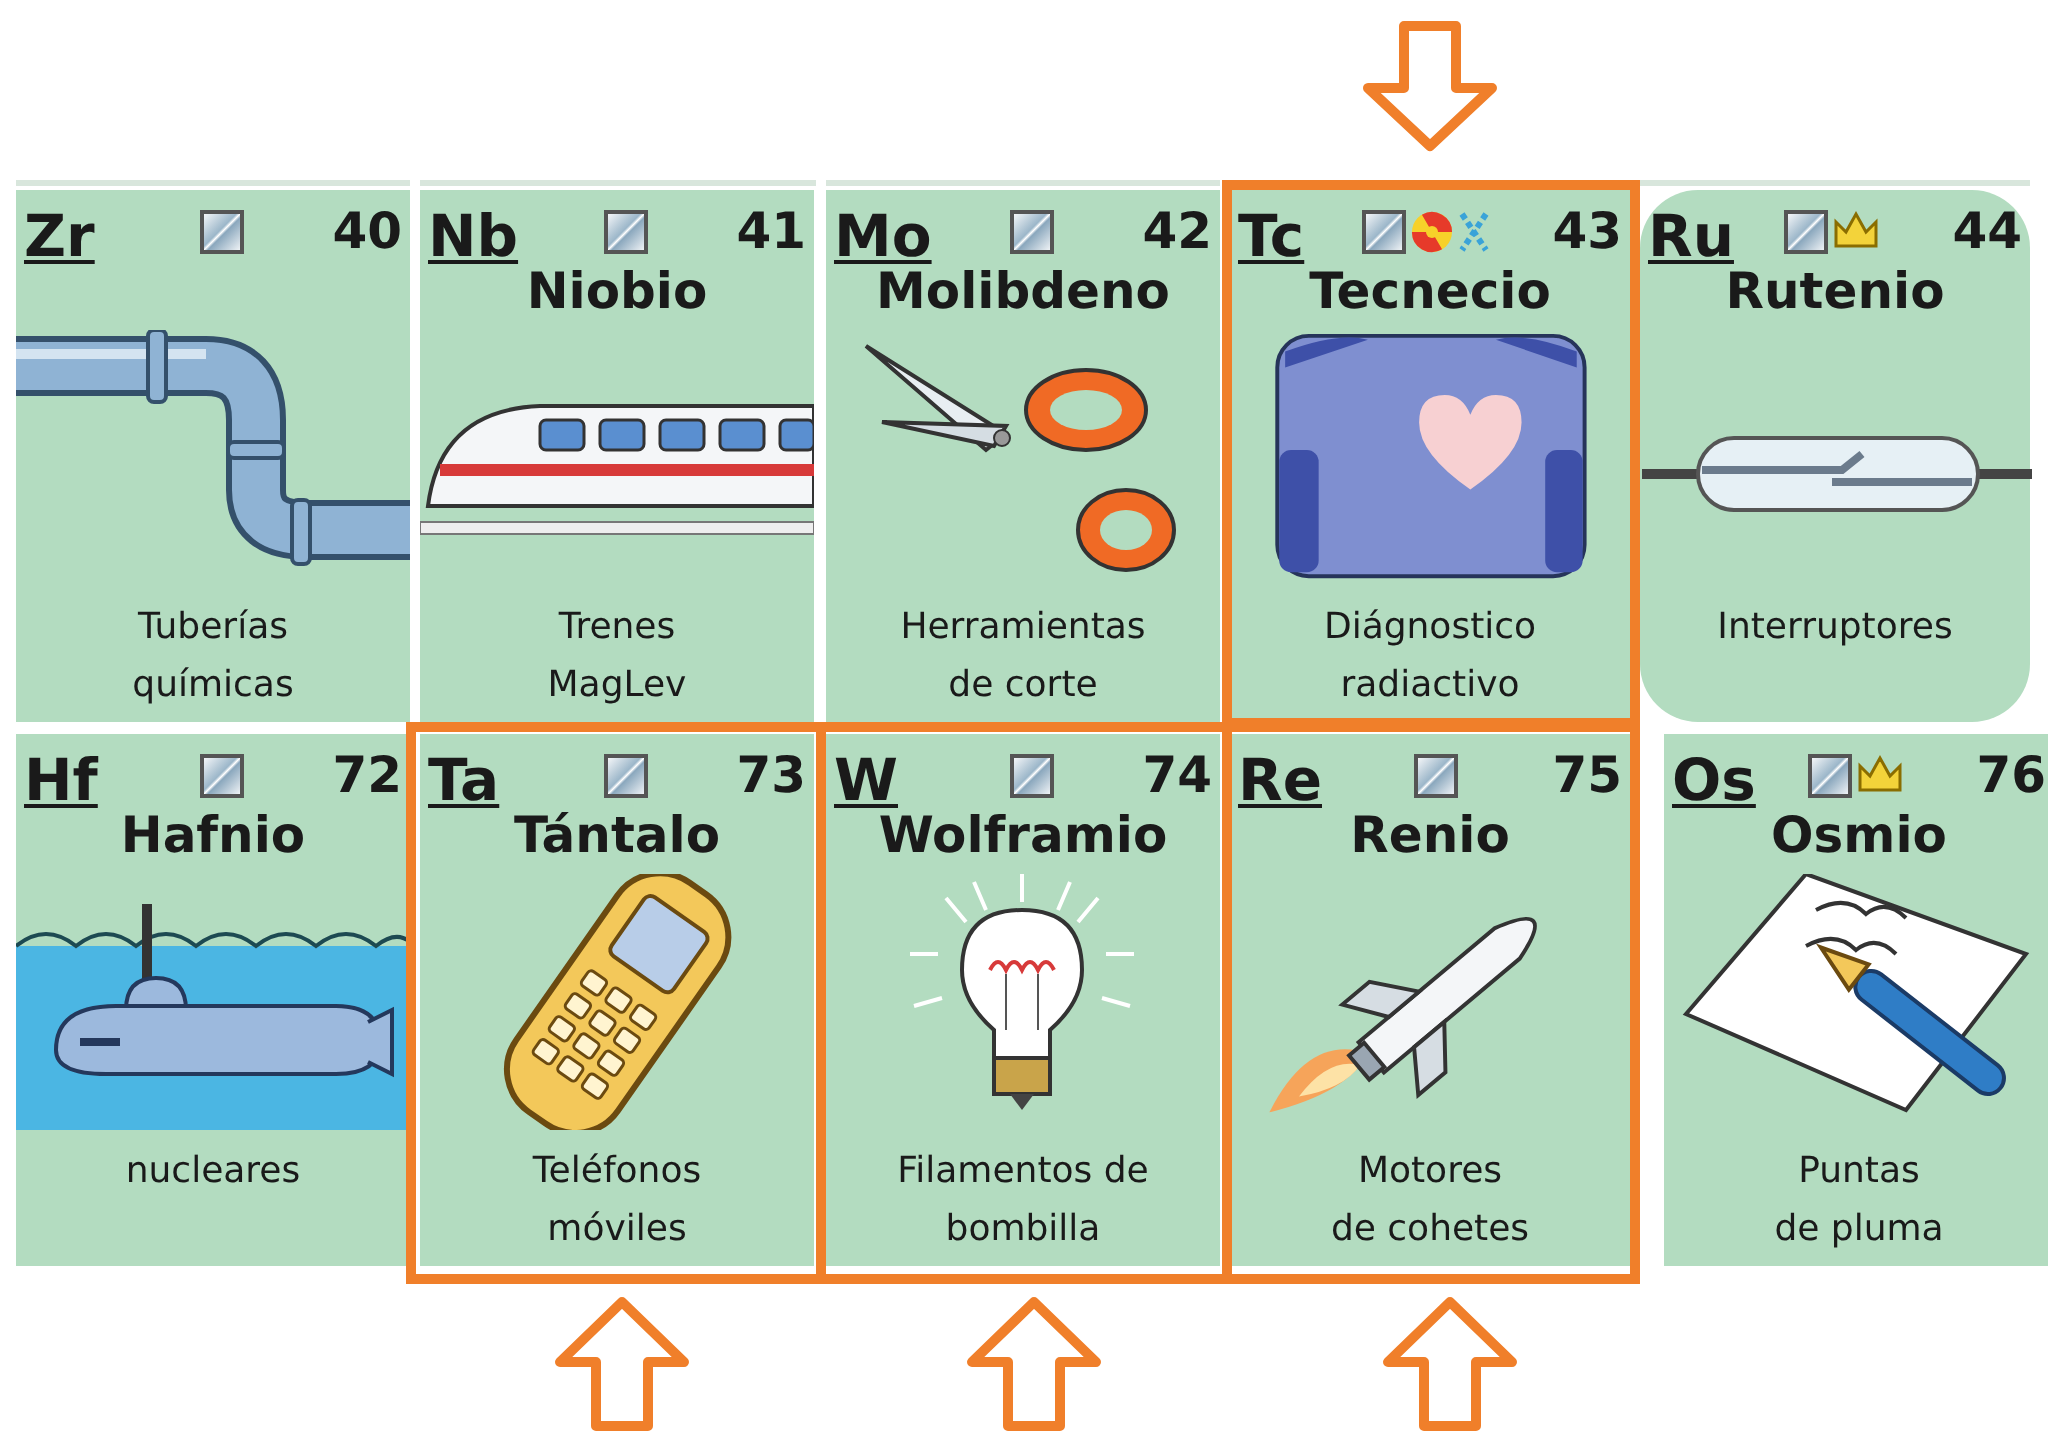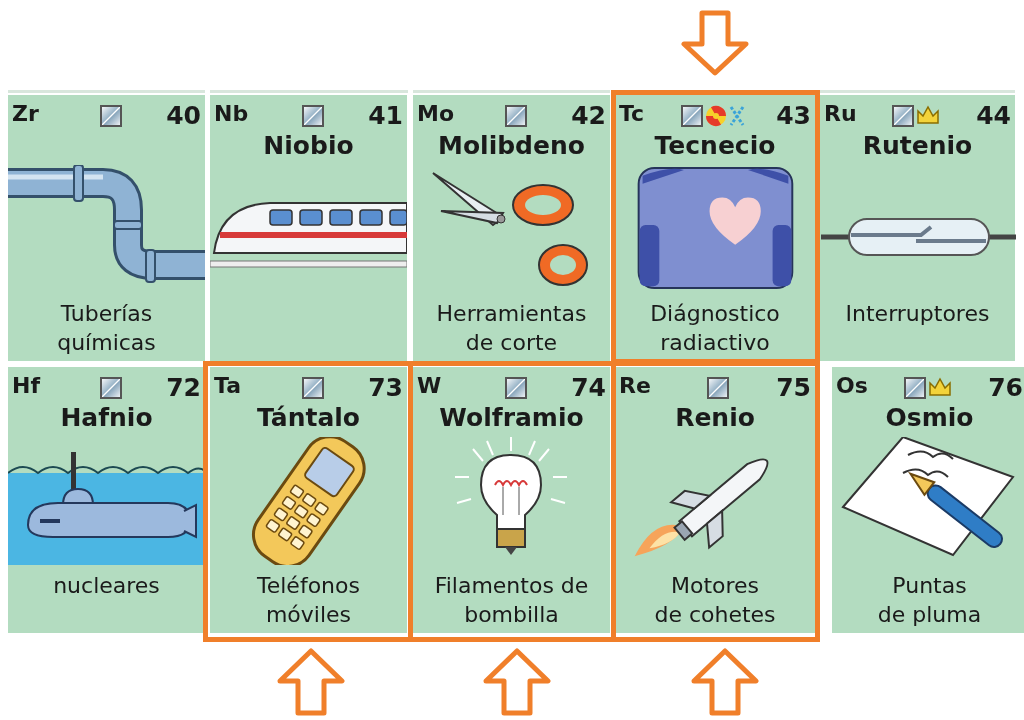--- a/index.html
+++ b/index.html
@@ -1,24 +1,24 @@
 <!DOCTYPE html>
 <html><head>
 <meta charset="utf-8">
 <style>
   html,body{margin:0;padding:0;background:#ffffff;}
   body{width:1024px;height:720px;position:relative;overflow:hidden;font-family:"DejaVu Sans",sans-serif;color:#1a1a1a;}
   .topline{position:absolute;top:90px;height:3px;background:#d8e6dc;}
   .cell{position:absolute;width:197px;height:266px;background:#b3dcc0;box-sizing:border-box;}
-  .sym{position:absolute;left:4px;top:6px;font-size:22px;font-weight:bold;}
+  .sym{position:absolute;left:4px;top:6px;font-size:29px;font-weight:bold;text-decoration:underline;}
   .num{position:absolute;right:4px;top:6px;font-size:25px;font-weight:bold;}
   .icons{position:absolute;left:92px;top:10px;display:flex;gap:2px;align-items:center;}
   .solid{width:22px;height:22px;box-sizing:border-box;border:2px solid #555;background:linear-gradient(135deg,#f4f6f8 0%,#9bb6c9 45%,#ffffff 50%,#8aa7bd 55%,#eef2f5 100%);}
   .name{position:absolute;left:0;right:0;top:36px;text-align:center;font-size:25px;font-weight:bold;}
-  .use{position:absolute;left:0;right:0;top:204px;text-align:center;font-size:22px;line-height:29px;}
+  .use{position:absolute;left:0;right:0;top:204px;text-align:center;font-size:18px;line-height:29px;}
   .art{position:absolute;left:0;top:70px;width:197px;height:128px;}
   .hl{position:absolute;border:5px solid #f07f2a;box-sizing:border-box;}
   .arrow{position:absolute;}
 </style>
 </head>
 <body>
 
 <div class="topline" style="left:8px;width:197px;"></div>
 <div class="topline" style="left:210px;width:198px;"></div>
 <div class="topline" style="left:413px;width:197px;"></div>
@@ -56,20 +56,24 @@
     <path d="M10 70 H197" stroke="#d73a3a" stroke-width="6"></path>
     <g fill="#5a8fd0" stroke="#333" stroke-width="1.5">
       <rect x="60" y="45" width="22" height="15" rx="3"></rect>
         <rect x="90" y="45" width="22" height="15" rx="3"></rect>
       <rect x="120" y="45" width="22" height="15" rx="3"></rect>
         <rect x="150" y="45" width="22" height="15" rx="3"></rect>
         <rect x="180" y="45" width="17" height="15" rx="3"></rect>
     </g>
     <rect x="0" y="96" width="197" height="6" fill="#eee" stroke="#777" stroke-width="1"></rect>
   </svg>
+  <div class="use">
+      <div>Trenes</div>
+      <div>MagLev</div>
+    </div>
 </div>
 
 <div class="cell" style="left:413px;top:95px;">
   <span class="sym">Mo</span>
   <span class="icons">
       <span class="solid"></span>
     </span>
   <span class="num">42</span>
   <div class="name">Molibdeno</div>
   <svg class="art" viewBox="0 0 197 128">
@@ -108,21 +112,21 @@
     <rect x="25" y="60" width="20" height="62" rx="6" fill="#3e50a8"></rect>
     <rect x="160" y="60" width="19" height="62" rx="6" fill="#3e50a8"></rect>
     <path d="M122 80 Q96 62 96 46 Q96 32 109 32 Q118 32 122 42 Q126 32 135 32 Q148 32 148 46 Q148 62 122 80 Z" fill="#f7d0d2"></path>
   </svg>
   <div class="use">
       <div>Diágnostico</div>
       <div>radiactivo</div>
     </div>
 </div>
 
-<div class="cell" style="left:820px;top:95px;width:195px;">
+<div class="cell" style="left:820px;top:95px;width:195px;border-radius:29px;">
   <span class="sym">Ru</span>
   <span class="icons" style="left:72px;">
     <span class="solid"></span>
     <svg width="24" height="22" viewBox="0 0 24 22">
         <path d="M2 18 L2 6 L7 11 L12 2 L17 11 L22 6 L22 18 Z" fill="#f3d33a" stroke="#8a6d00" stroke-width="1.5"></path>
       </svg>
   </span>
   <span class="num">44</span>
   <div class="name">Rutenio</div>
   <svg class="art" viewBox="0 0 195 128">

